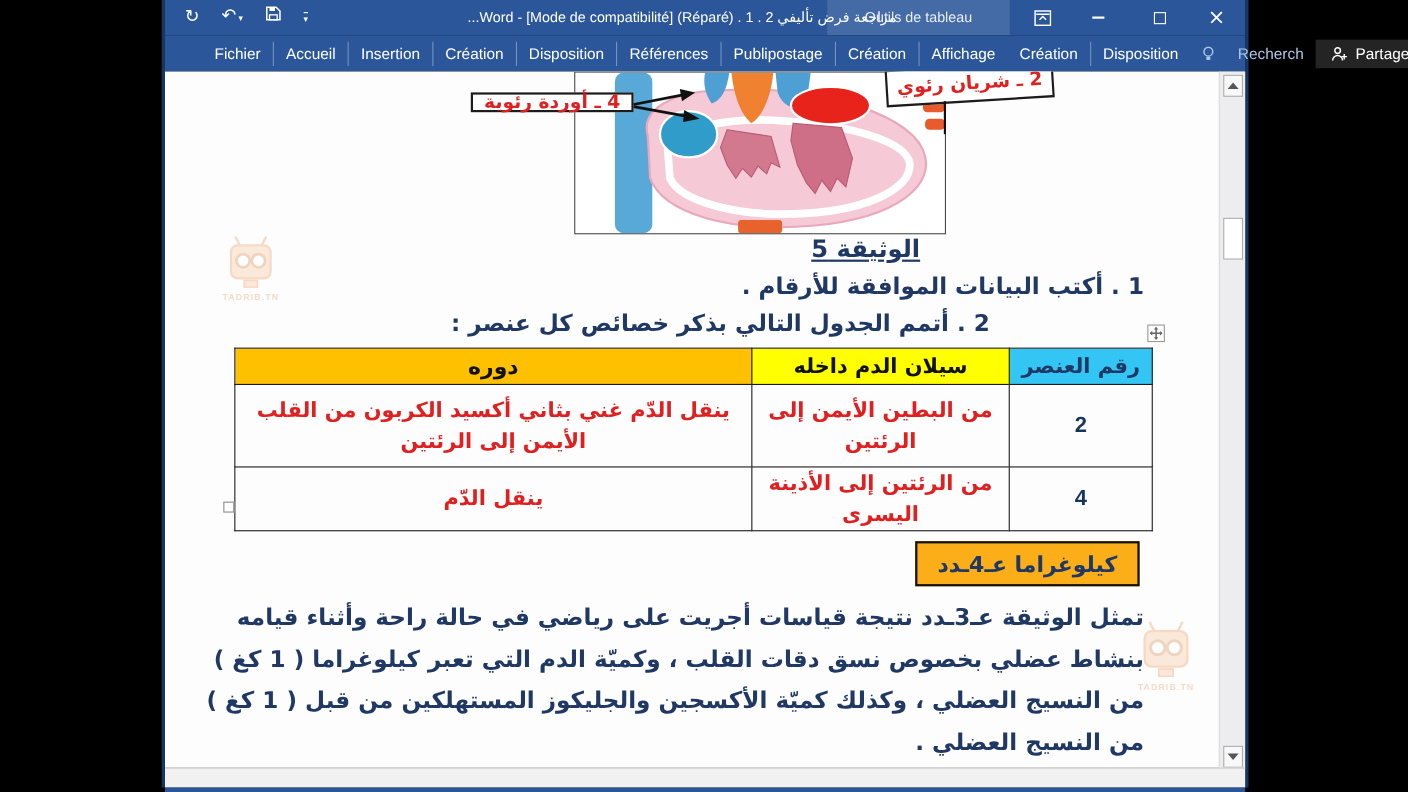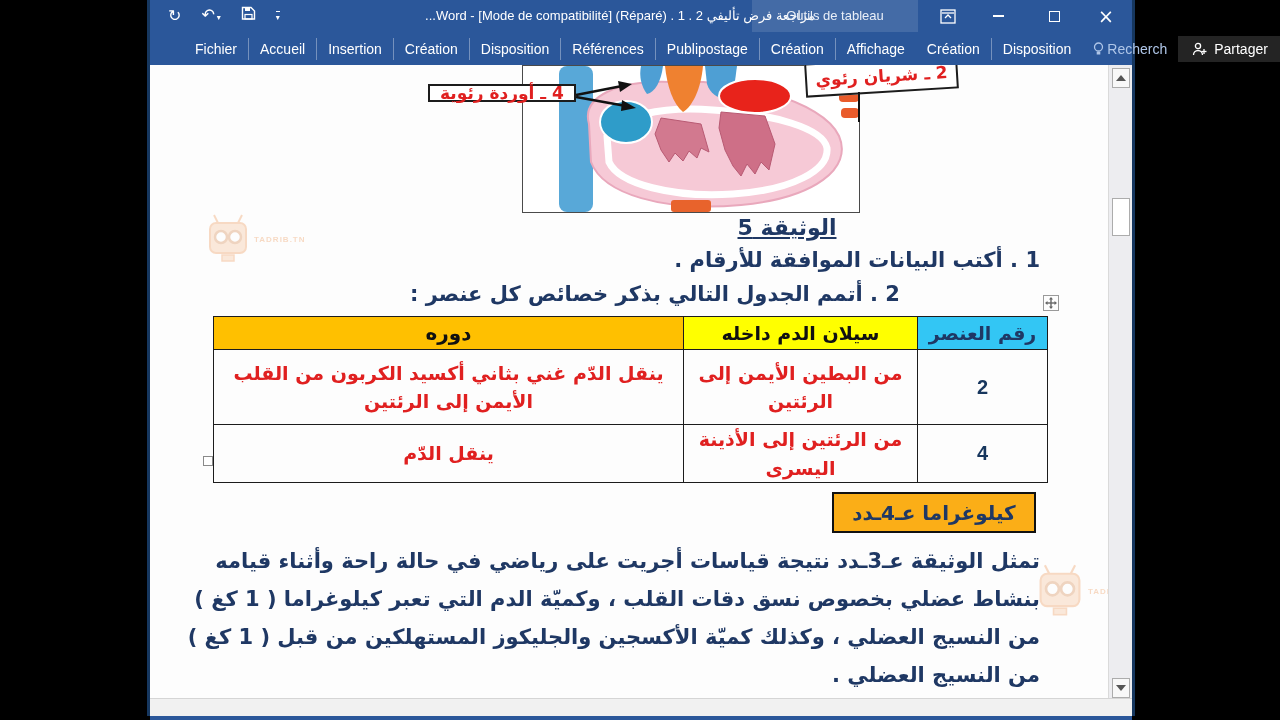--- a/index.html
+++ b/index.html
@@ -27,38 +27,38 @@
   .close-glyph { font-size:19px; line-height:19px; font-family:"DejaVu Sans",sans-serif; }
 
   .tabrow { position:absolute; left:150px; top:32px; width:982px; height:33px;
             background:var(--titlebar,#2B579A); display:flex; align-items:center; color:#fff;
             font-size:14px;padding-left:27px; }
   .tab { padding:0 11px; height:22px; line-height:22px; border-right:1px solid rgba(255,255,255,0.35);
          white-space:nowrap; cursor:default; }
   .tab.first { border-left:1px solid rgba(255,255,255,0.0); margin-left:6px; }
   .tab.last  { border-right:none; }
   .ctx-gap { width:10px; }
-  .searchbox { display:flex; align-items:center; gap:2px; color:#AFC6E8; padding:0 10px; }
+  .searchbox { display:flex; align-items:center; gap:20px; color:#AFC6E8; padding:0 10px; }
   .sharebox { display:flex; align-items:center; gap:7px; background:rgba(255,255,255,0.14);
               padding:5px 14px; margin-left:1px; }
 
   
   .doc { position:absolute; left:150px; top:65px; width:982px; height:633px; background:#FDFDFD;
          overflow:hidden; }
   .figure-frame { position:absolute; left:372px; top:0; width:338px; height:148px;
                   background:#fff; border:1px solid #4a4a4a; }
   .callout { position:absolute; background:#fff; border:2px solid #1c1c1c; color:var(--red-text,#E02020);
              font-family:"DejaVu Sans",sans-serif; font-weight:700; font-size:17px; text-align:center;
              direction:rtl; display:flex; align-items:center; justify-content:center; }
   .callout.veins { left:278px; top:19px; width:148px; height:18px; }
   .callout.artery { left:655px; top:-6px; width:153px; height:34px; transform:rotate(-3.5deg); }
   .artery-line { position:absolute; left:708px; top:27px; width:2px; height:30px; background:#111; }
   .arrows-svg { position:absolute; left:424px; top:15px; }
 
-  .watermark { position:absolute; opacity:0.26; display:flex; flex-direction:row; align-items:center; }
+  .watermark { position:absolute; opacity:0.26; display:flex; flex-direction:column; align-items:center; }
   .watermark .wm-text { font-size:8px; letter-spacing:1px; color:#E87722; font-weight:700; margin-top:1px; }
   .wm-1 { left:52px; top:148px; }
   .wm-2 { left:882px; top:498px; }
 
   .doc-heading { position:absolute; left:487px; top:150px; width:300px; text-align:center;
                  color:var(--navy-text,#1F3864); font-family:"DejaVu Sans",sans-serif; font-weight:700;
                  font-size:22px; direction:rtl; }
   .doc-heading span { text-decoration:underline; }
   .instr { position:absolute; right:92px; left:120px; text-align:right; direction:rtl;
            color:var(--navy-text,#1F3864); font-family:"DejaVu Sans",sans-serif; font-weight:700;

